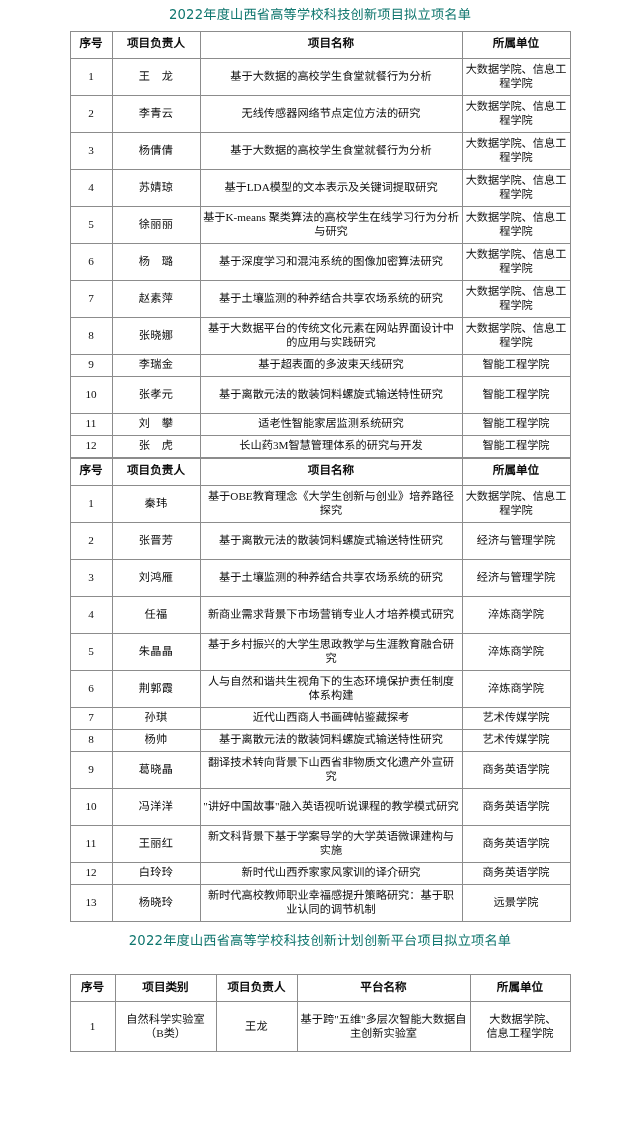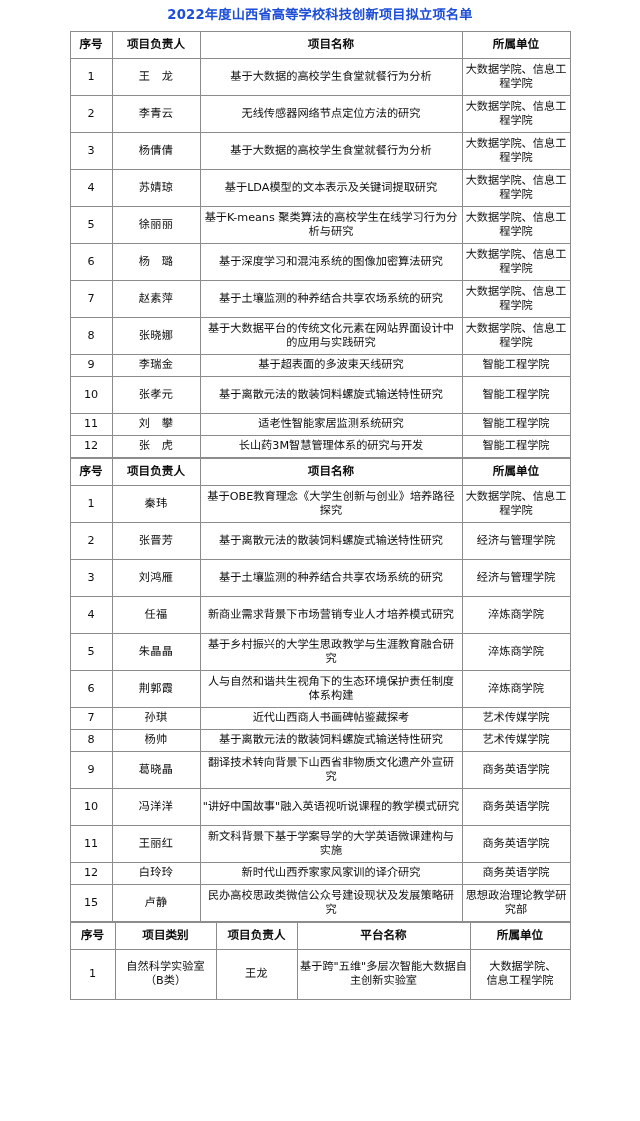--- a/index.html
+++ b/index.html
@@ -19,34 +19,35 @@
     width: 640px;
     height: 1121px;
     position: relative;
     background: #ffffff;
     box-sizing: border-box;
   }
 
   .section-title {
     text-align: center;
     font-size: 13.2px;
-    font-weight: bold;
+    font-weight: normal;
     letter-spacing: 0.2px;
-    color: #1d4ed8;
+    color: #0f766e;
     line-height: 1.1;
   }
   #title-1 { margin-top: 8px; margin-bottom: 8px; }
   #title-2 { margin-top: 13px; margin-bottom: 9px; }
   #title-3 { margin-top: 12px; margin-bottom: 26px; }
 
   table.listing {
     border-collapse: collapse;
     margin: 0 auto;
     table-layout: fixed;
     background: #ffffff;
+    font-family: Liberation Serif, serif;
   }
   table.listing td, table.listing th {
     border: 1px solid #8c8c8c;
     padding: 1px 2px;
     text-align: center;
     vertical-align: middle;
     font-size: 11.2px;
     line-height: 1.22;
     font-weight: normal;
     color: #0d0d0d;
@@ -260,28 +261,29 @@
         <td class="col-title">新文科背景下基于学案导学的大学英语微课建构与实施</td>
         <td class="col-unit">商务英语学院</td>
       </tr>
       <tr class="row-1line">
         <td class="col-seq">12</td>
         <td class="col-name">白玲玲</td>
         <td class="col-title">新时代山西乔家家风家训的译介研究</td>
         <td class="col-unit">商务英语学院</td>
       </tr>
       <tr class="row-2line">
-        <td class="col-seq">15</td>
-        <td class="col-name">卢静</td>
-        <td class="col-title">民办高校思政类微信公众号建设现状及发展策略研究</td>
-        <td class="col-unit">思想政治理论教学研究部</td>
+        <td class="col-seq">13</td>
+        <td class="col-name">杨晓玲</td>
+        <td class="col-title">新时代高校教师职业幸福感提升策略研究：基于职业认同的调节机制</td>
+        <td class="col-unit">远景学院</td>
       </tr>
     </tbody>
   </table>
 
+  <h1 class="section-title" id="title-3">2022年度山西省高等学校科技创新计划创新平台项目拟立项名单</h1>
 
   <table class="listing t-c">
     <colgroup>
       <col class="c3-seq">
         <col class="c3-cat">
         <col class="c3-name">
         <col class="c3-plat">
         <col class="c3-unit">
     </colgroup>
     <thead>

